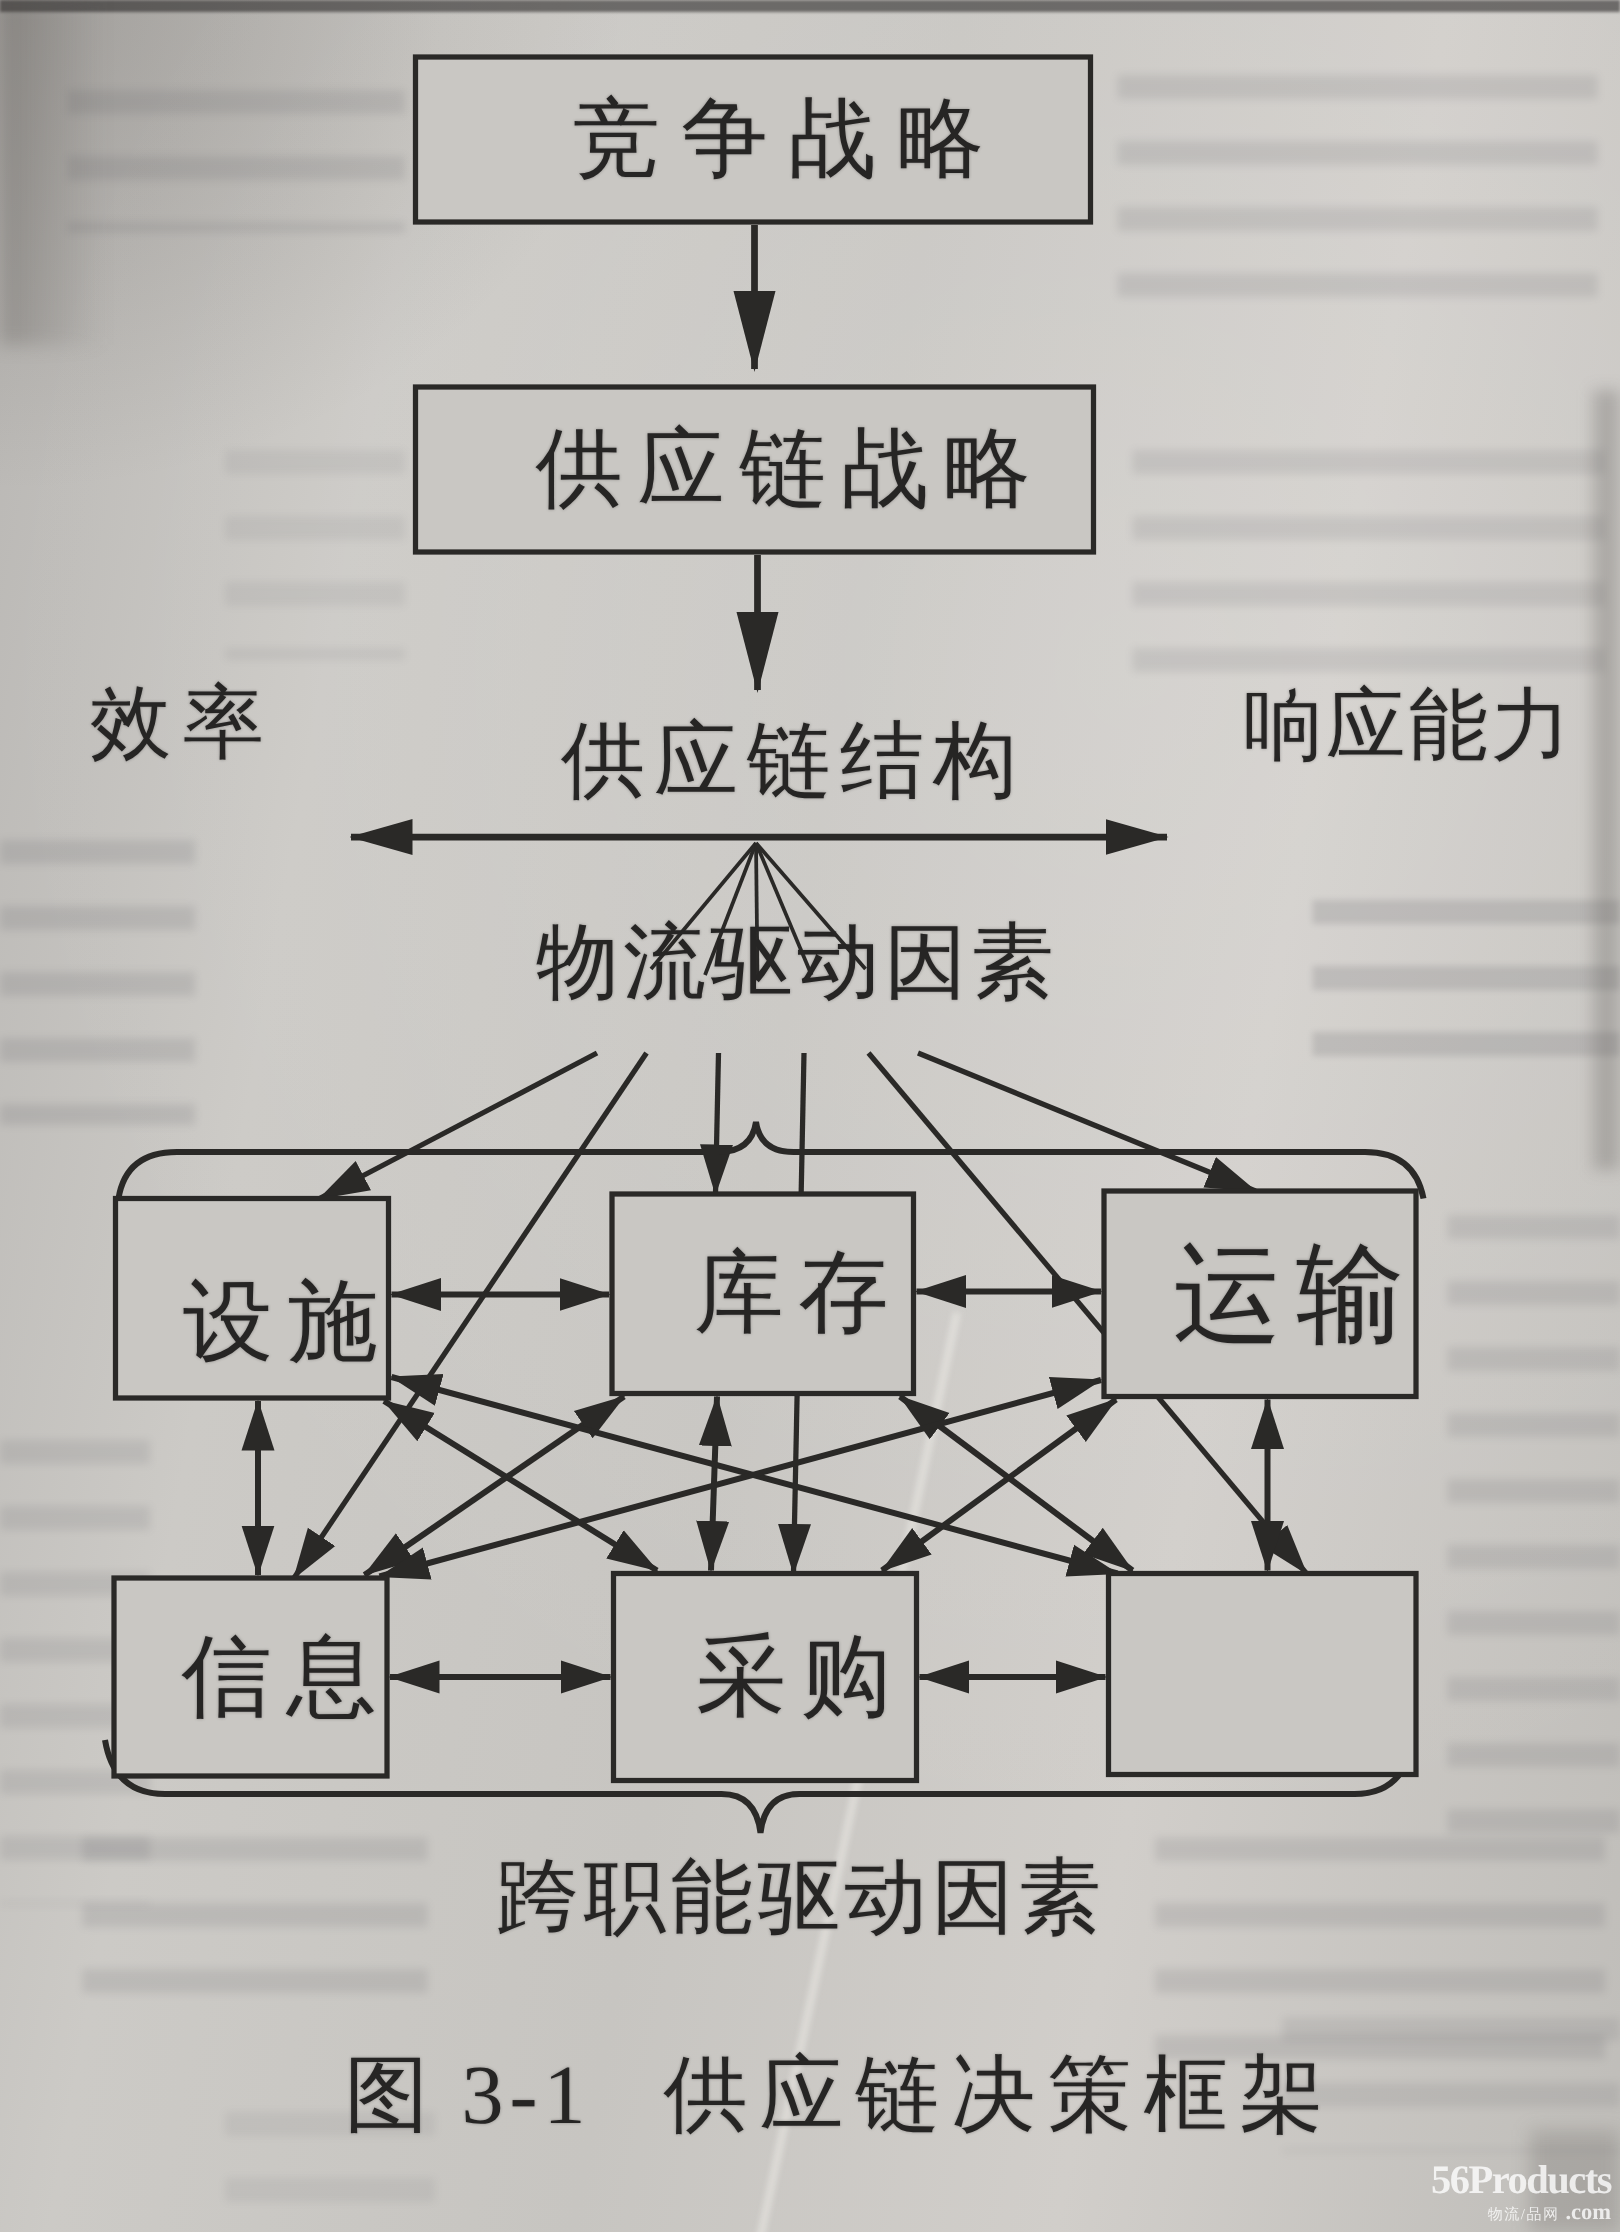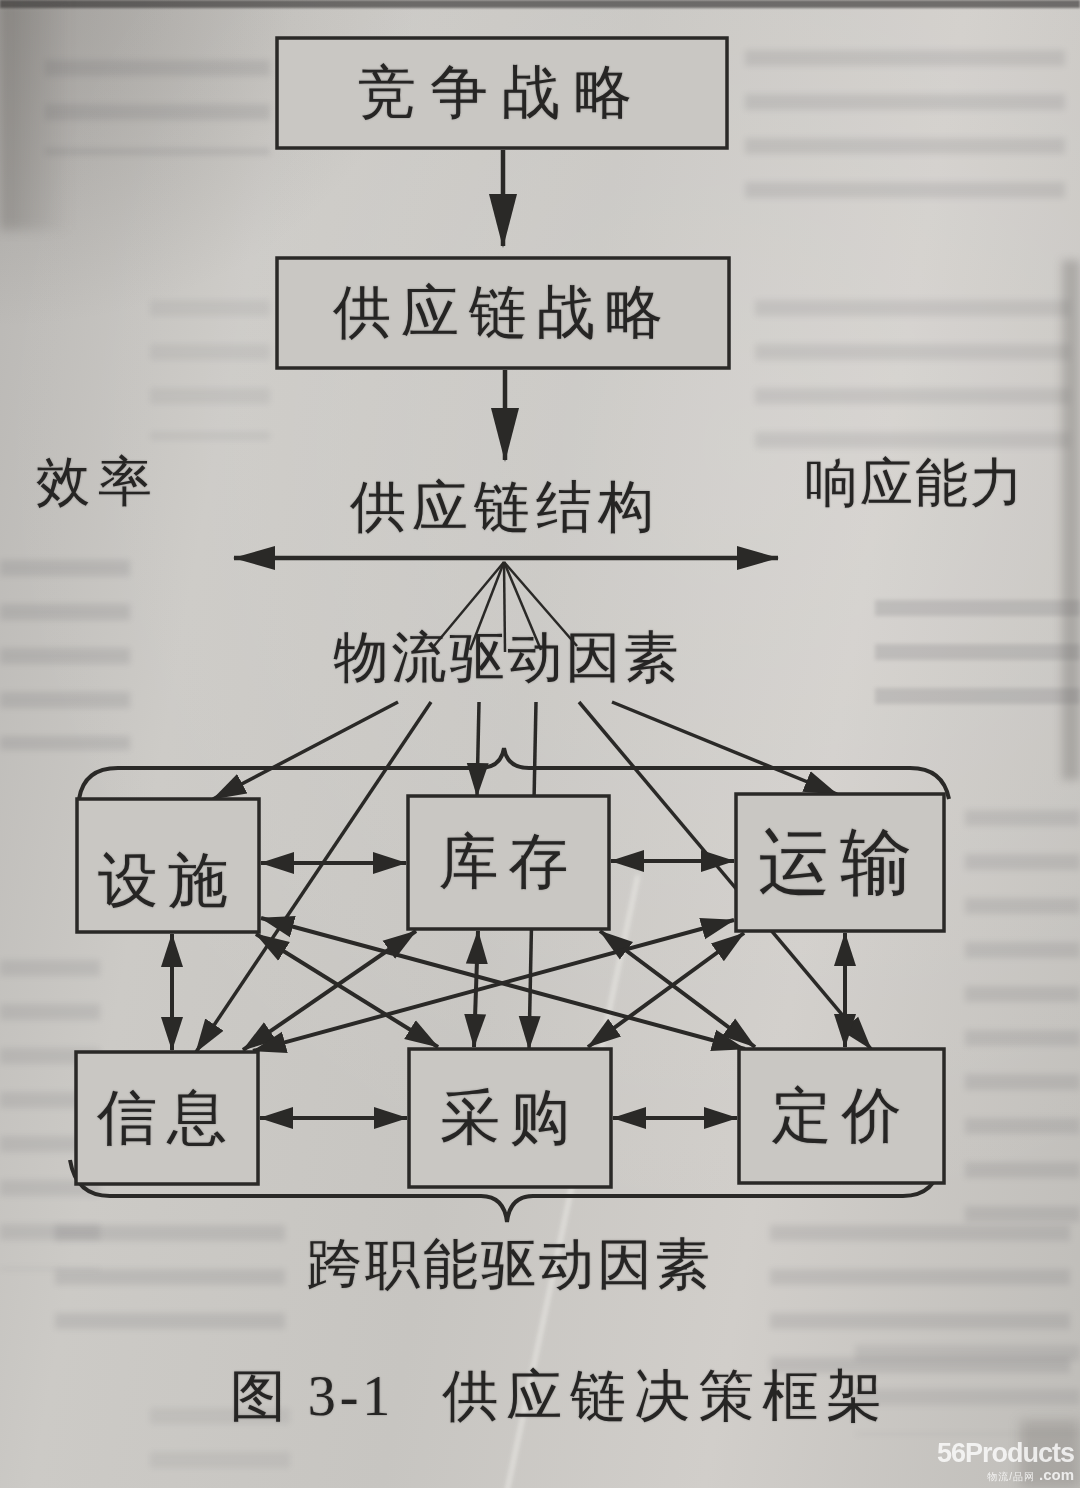--- a/index.html
+++ b/index.html
@@ -6,29 +6,29 @@
   #photo{
     position:relative;width:1080px;height:1488px;overflow:hidden;
     font-family:"Liberation Serif","DejaVu Serif",serif;
     background:
       radial-gradient(120% 90% at 70% 30%, rgba(255,255,255,.15), transparent 60%),
       radial-gradient(70% 40% at 0% 0%, rgba(92,88,84,.28), transparent 55%),
       linear-gradient(100deg,#b8b6b3 0%,#cccac6 22%,#c7c5c1 48%,#d1cecA 72%,#bfbdb9 100%);
   }
   .lab{
     position:absolute;display:flex;align-items:center;justify-content:center;
-    color:#262524;text-shadow:0 0 2px rgba(45,43,42,.40);white-space:nowrap;
+    color:#262524;text-shadow:0 0 2px rgba(45,43,42,.40);white-space:nowrap;padding-left:24px;
   }
   svg#diagram{position:absolute;left:0;top:0;}
   .ghost{position:absolute;filter:blur(3px);
     background:repeating-linear-gradient(180deg, rgba(66,66,74,.95) 0 16px, transparent 16px 44px);}
   .shade{position:absolute;}
   #watermark{
     position:absolute;right:6px;bottom:4px;text-align:right;line-height:1.05;
-    color:rgba(255,255,255,.78);font-family:Liberation Sans, sans-serif;
+    color:rgba(255,255,255,.78);font-family:Liberation Serif, serif;
   }
   #watermark .wm-brand{font-size:27px;font-weight:bold;letter-spacing:-1px;display:block;}
   #watermark .wm-sub{font-size:10px;letter-spacing:1px;margin-right:4px;}
   #watermark .wm-suffix{font-size:15px;font-weight:bold;}
 </style>
 </head>
 <body>
 
 <div id="photo">
 
@@ -115,28 +115,27 @@
       <rect x="409" y="1049" width="202" height="138"></rect>
       <rect x="739" y="1049" width="205" height="134"></rect>
     </g>
   </svg>
 
   <div class="lab" style="left:277px;top:38px;width:450px;height:110px;font-size:58px;letter-spacing:14px">竞争战略</div>
   <div class="lab" style="left:277px;top:258px;width:452px;height:110px;font-size:58px;letter-spacing:10px">供应链战略</div>
   <div class="lab" style="left:295px;top:470px;width:420px;height:76px;font-size:56px;letter-spacing:6px">供应链结构</div>
   <div class="lab" style="left:28px;top:450px;width:140px;height:64px;font-size:54px;letter-spacing:8px">效率</div>
   <div class="lab" style="left:790px;top:452px;width:250px;height:64px;font-size:53px;letter-spacing:2px">响应能力</div>
-  <div class="lab" style="left:325px;top:620px;width:365px;height:76px;font-size:55px;letter-spacing:3px">物流驱动因素</div>
+  <div class="lab" style="left:325px;top:604px;width:365px;height:76px;font-size:55px;letter-spacing:3px">物流驱动因素</div>
 
   <div class="lab" style="left:77px;top:799px;width:182px;height:164px;font-size:60px;letter-spacing:10px">设施</div>
   <div class="lab" style="left:408px;top:796px;width:201px;height:133px;font-size:60px;letter-spacing:10px">库存</div>
   <div class="lab" style="left:736px;top:794px;width:208px;height:137px;font-size:72px;letter-spacing:10px">运输</div>
   <div class="lab" style="left:409px;top:1049px;width:202px;height:138px;font-size:60px;letter-spacing:10px">采购</div>
   <div class="lab" style="left:76px;top:1052px;width:182px;height:132px;font-size:60px;letter-spacing:10px">信息</div>
-  <div class="lab" style="left:739px;top:1049px;width:205px;height:134px;font-size:60px;letter-spacing:10px">定价</div>
 
   <div class="lab" style="left:290px;top:1228px;width:440px;height:74px;font-size:55px;letter-spacing:3px">跨职能驱动因素</div>
 
   <div class="lab" style="left:0;top:1358px;width:1080px;height:78px;font-size:56px;gap:48px;padding-left:20px">
     <span style="letter-spacing:4px">图 3-1</span>
     <span style="letter-spacing:8px">供应链决策框架</span>
   </div>
 
   <div id="watermark">
     <span class="wm-brand">56Products</span>

